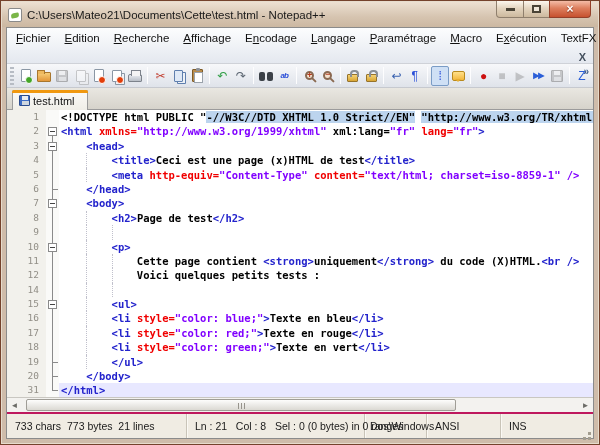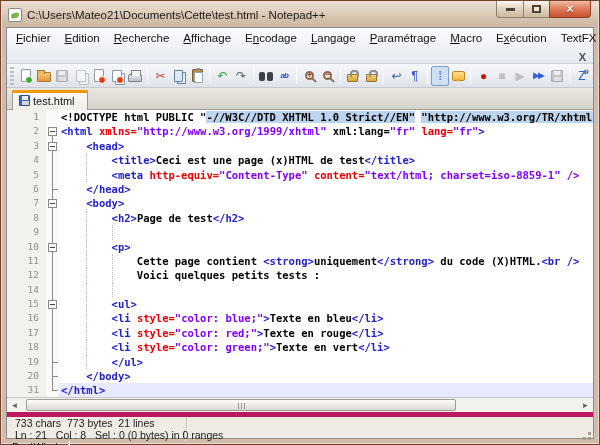--- a/index.html
+++ b/index.html
@@ -125,22 +125,22 @@
   .hscroll{height:15px;background:#f3f2ef;border-top:1px solid #c9c7c1;position:relative;}
   .harrow{position:absolute;top:1px;width:15px;height:13px;display:flex;align-items:center;justify-content:center;
     color:#6b6b66;font-size:8px;background:#f3f2ef;}
   .harrow.left{left:0;} .harrow.right{right:0;}
   .hthumb{position:absolute;top:1px;left:19px;width:430px;height:12px;background:linear-gradient(#fdfdfc,#dbd9d3);
     border:1px solid #9f9d96;border-radius:2px;}
   .hthumb::after{content:"";position:absolute;left:50%;top:3px;width:1px;height:6px;background:#97948c;
     box-shadow:-3px 0 #97948c,3px 0 #97948c;}
 
   
-  .statusbar{height:26px;background:#f0ece3;border-top:5px solid #be185d;display:flex;align-items:stretch;
-    font-size:10.5px;color:#1a1a1a;position:relative;flex-direction:column;}
+  .statusbar{height:26px;background:#f0ece3;border-top:2px solid #be185d;display:flex;align-items:stretch;
+    font-size:10.5px;color:#1a1a1a;position:relative;}
   .scell{display:flex;align-items:center;padding:0 8px;white-space:pre;
     border-right:1px solid #c9c4b8;box-shadow:1px 0 0 #fbf9f4;}
   .scell.c1{width:180px;} .scell.c2{width:178px;} .scell.c3{width:62px;padding:0 5px;}
   .scell.c4{width:74px;} .scell.c5{flex:1;border-right:none;box-shadow:none;}
   .sgrip{position:absolute;right:2px;bottom:3px;width:3px;height:3px;background:#a39d8f;
     box-shadow:-5px 5px 0 #a39d8f,0 5px 0 #a39d8f,-5px 0 0 transparent;}
 </style>
 </head>
 <body>
 

